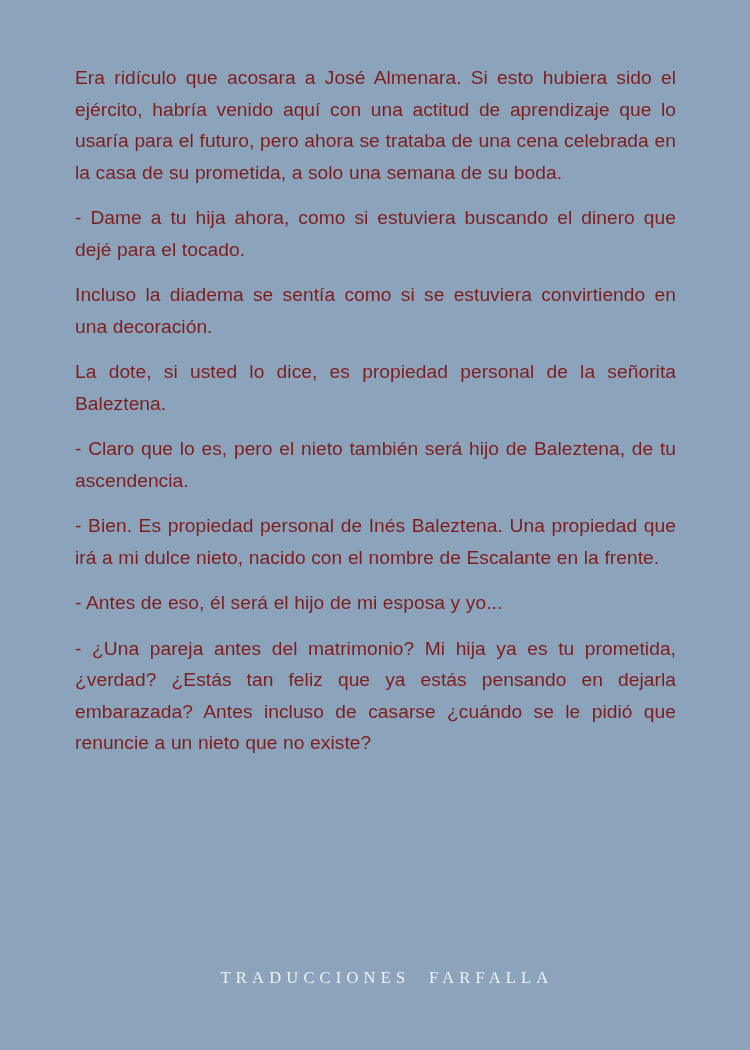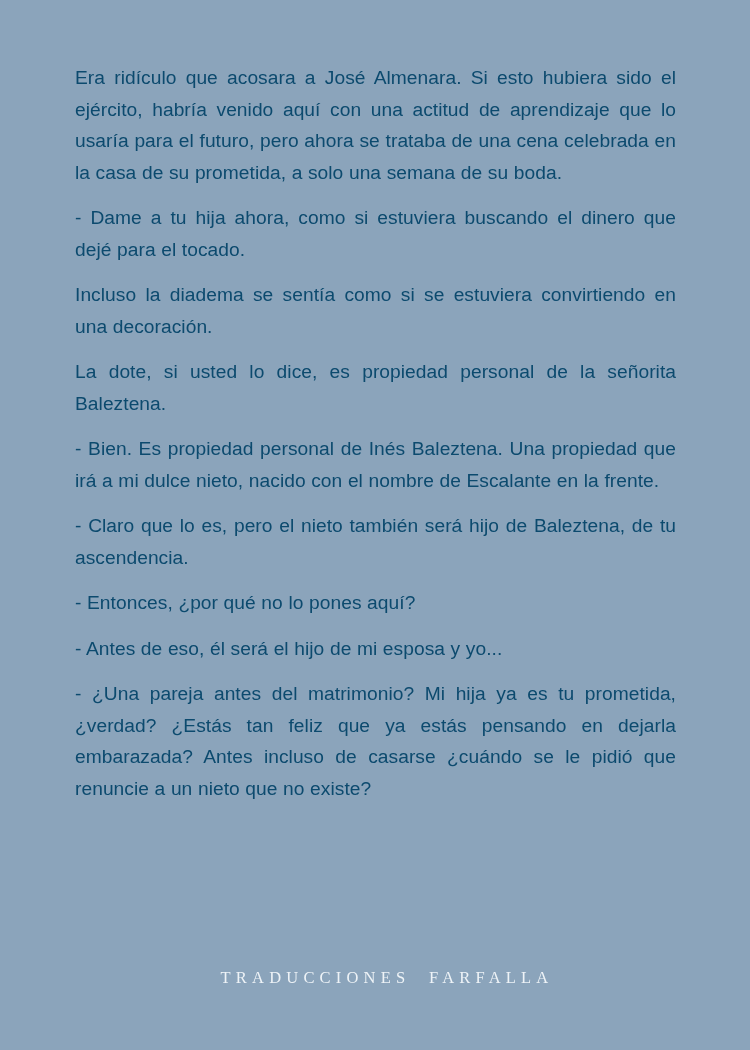--- a/index.html
+++ b/index.html
@@ -23,21 +23,21 @@
   .content {
     position: absolute;
     left: 75px;
     top: 62px;
     width: 601px;
   }
   .para {
     margin: 0 0 14px 0;
     font-size: 19.2px;
     line-height: 31.5px;
-    color: #0c4a6e;
+    color: #7f1d1d;
     text-align: justify;
     text-justify: inter-word;
     letter-spacing: 0.05px;
     word-spacing: 0.2px;
     font-weight: 400;
   }
   .para:last-of-type {
     margin-bottom: 0;
   }
   .footer {
@@ -60,23 +60,22 @@
 </head>
 <body>
 
 <div class="page">
 
   <div class="content">
     <p class="para">Era ridículo que acosara a José Almenara. Si esto hubiera sido el ejército, habría venido aquí con una actitud de aprendizaje que lo usaría para el futuro, pero ahora se trataba de una cena celebrada en la casa de su prometida, a solo una semana de su boda.</p>
     <p class="para">- Dame a tu hija ahora, como si estuviera buscando el dinero que dejé para el tocado.</p>
     <p class="para">Incluso la diadema se sentía como si se estuviera convirtiendo en una decoración.</p>
     <p class="para">La dote, si usted lo dice, es propiedad personal de la señorita Baleztena.</p>
+    <p class="para">- Claro que lo es, pero el nieto también será hijo de Baleztena, de tu ascendencia.</p>
     <p class="para">- Bien. Es propiedad personal de Inés Baleztena. Una propiedad que irá a mi dulce nieto, nacido con el nombre de Escalante en la frente.</p>
-    <p class="para">- Claro que lo es, pero el nieto también será hijo de Baleztena, de tu ascendencia.</p>
-    <p class="para">- Entonces, ¿por qué no lo pones aquí?</p>
     <p class="para">- Antes de eso, él será el hijo de mi esposa y yo...</p>
     <p class="para">- ¿Una pareja antes del matrimonio? Mi hija ya es tu prometida, ¿verdad? ¿Estás tan feliz que ya estás pensando en dejarla embarazada? Antes incluso de casarse ¿cuándo se le pidió que renuncie a un nieto que no existe?</p>
   </div>
 
   <div class="footer">
     <span class="footer-text">TRADUCCIONES  FARFALLA</span>
   </div>
 
 </div>
 

